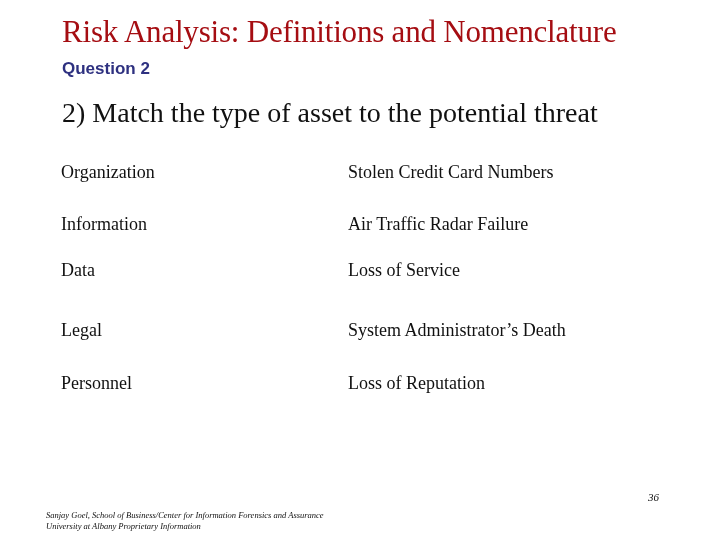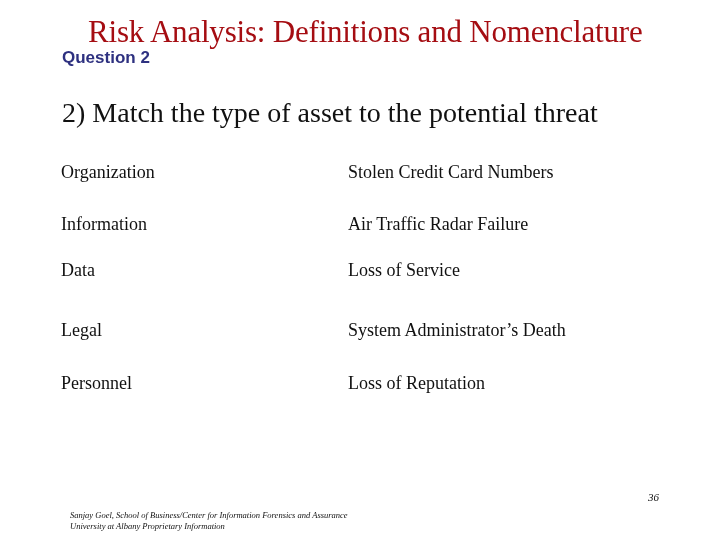--- a/index.html
+++ b/index.html
@@ -17,26 +17,25 @@
     }
     .slide-title {
       position: absolute;
       left: 62px;
       top: 14px;
       font-family: "Liberation Serif", serif;
       font-size: 31px;
       color: #a50d12;
       white-space: nowrap;
       letter-spacing: -0.2px;
-      margin-left: 26px;
     }
     .slide-subtitle {
       position: absolute;
       left: 62px;
-      top: 48px;
+      top: 59px;
       font-family: "Liberation Sans", sans-serif;
       font-weight: bold;
       font-size: 17px;
       color: #2e3180;
       white-space: nowrap;
     }
     .question {
       position: absolute;
       left: 62px;
       top: 97px;
@@ -63,21 +62,21 @@
       top: 0;
       font-family: "Liberation Serif", serif;
       font-size: 18px;
       color: #111111;
       white-space: nowrap;
     }
     .asset { left: 61px; }
     .threat { left: 348px; }
     .footer-credit {
       position: absolute;
-      left: 70px;
+      left: 46px;
       top: 510px;
       font-family: "Liberation Serif", serif;
       font-style: italic;
       font-size: 8.5px;
       line-height: 11px;
       color: #111111;
       white-space: nowrap;
     }
     .page-number {
       position: absolute;

